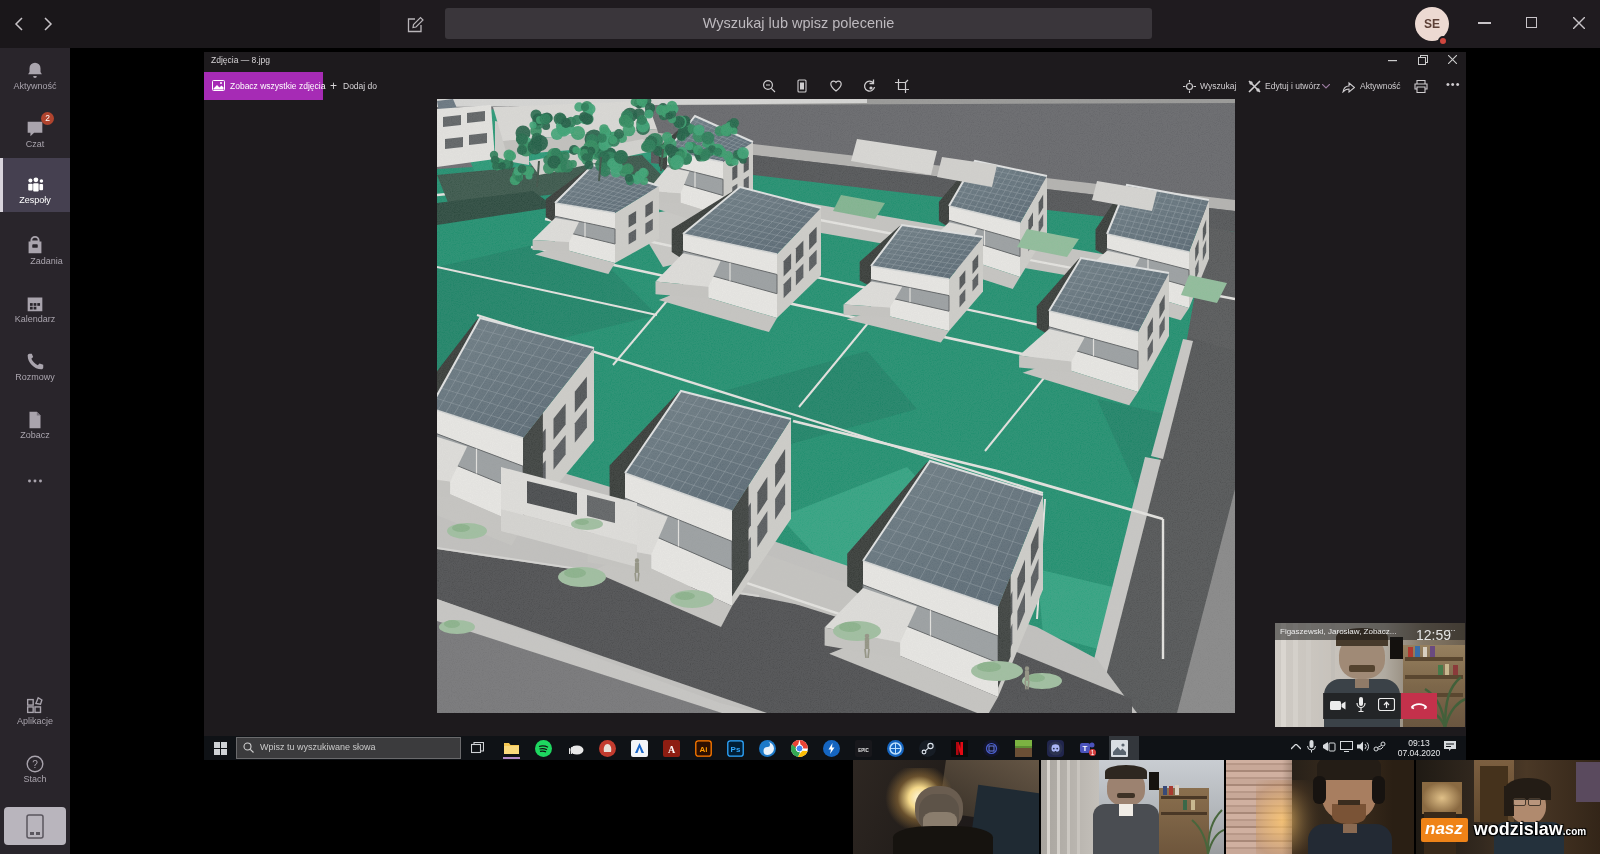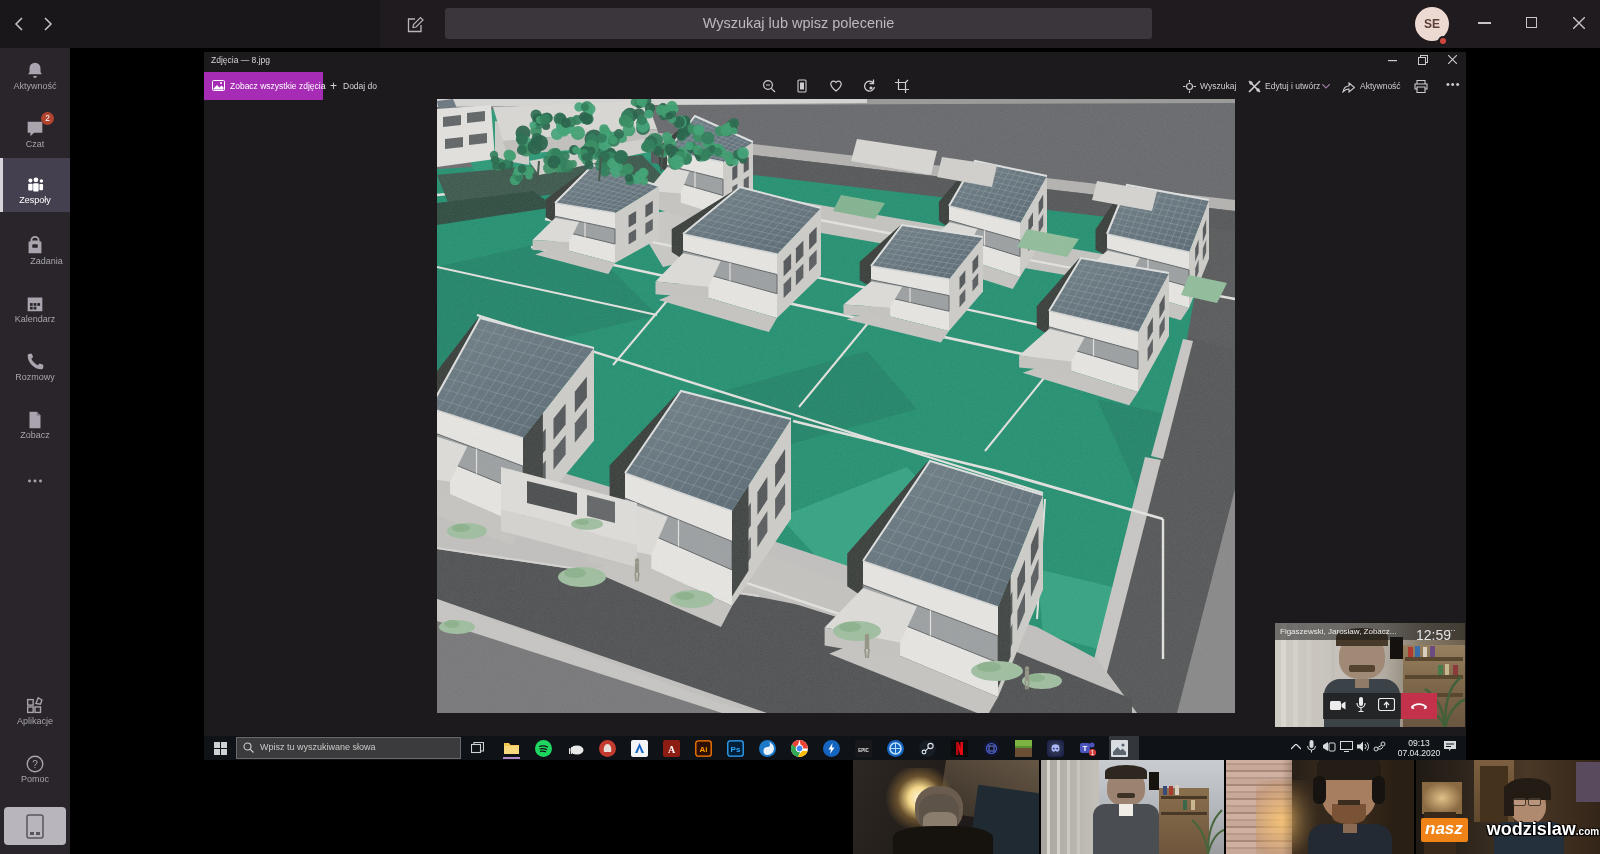--- a/index.html
+++ b/index.html
@@ -88,21 +88,21 @@
         <rect x="4" y="13" width="6" height="6"></rect>
         <rect x="12" y="13" width="6" height="6"></rect>
         <path d="M15.5 3 l4 2.5 -1.5 4.5 -5 -0.8 Z"></path>
       </g>
     </svg></div>
 <div class="abs" style="left:0;top:716px;width:70px;text-align:center;color:#a9a4ad;font-size:9px">Aplikacje</div>
 <div class="abs" style="left:24px;top:753px;width:22px;height:22px"><svg width="22" height="22" viewBox="0 0 24 24">
       <circle cx="12" cy="12" r="8.5" fill="none" stroke="#a9a4ad" stroke-width="1.5"></circle>
       <text x="12" y="16" font-size="11" fill="#a9a4ad" text-anchor="middle" font-family="Liberation Sans">?</text>
     </svg></div>
-<div class="abs" style="left:0;top:774px;width:70px;text-align:center;color:#a9a4ad;font-size:9px">Pomoc</div>
+<div class="abs" style="left:0;top:774px;width:70px;text-align:center;color:#a9a4ad;font-size:9px">Stach</div>
 <div class="abs" style="left:4px;top:807px;width:62px;height:38px;background:#b9b5bd;border-radius:4px"></div>
 <svg class="abs" style="left:26px;top:814px" width="18" height="25" viewBox="0 0 18 25">
     <rect x="1" y="1" width="16" height="23" rx="2" fill="none" stroke="#5a565e" stroke-width="1.5"></rect>
     <rect x="4" y="18" width="4" height="3" fill="#5a565e"></rect>
     <rect x="10" y="18" width="4" height="3" fill="#5a565e"></rect>
   </svg>
 
 <div class="abs" style="left:70px;top:48px;width:1530px;height:806px;background:#000"></div>
 <div class="abs" style="left:204px;top:52px;width:1262px;height:708px;background:#1d1a1d"></div>
 
@@ -979,14 +979,14 @@
     <div class="abs" style="left:97px;top:38px;width:13px;height:8px;border:1.3px solid #46392c;border-radius:2px;background:rgba(255,255,255,0.10)"></div>
     <div class="abs" style="left:112px;top:38px;width:13px;height:8px;border:1.3px solid #46392c;border-radius:2px;background:rgba(255,255,255,0.10)"></div>
     <div class="abs" style="left:78px;top:62px;width:70px;height:42px;background:#24313c;border-radius:12px 12px 0 0"></div>
   </div>
 <div class="abs" style="left:1039px;top:760px;width:2px;height:94px;background:#000"></div>
 <div class="abs" style="left:1224px;top:760px;width:2px;height:94px;background:#000"></div>
 <div class="abs" style="left:1414px;top:760px;width:2px;height:94px;background:#000"></div>
 
 <div class="abs" style="left:1421px;top:817px;height:25px;display:flex;align-items:center">
 <div style="background:#ef8318;color:#fff;font-size:17px;font-weight:bold;font-style:italic;padding:1px 5px 3px 4px;border-radius:2px">nasz</div>
-<div style="color:#fff;font-size:18px;font-weight:bold;margin-left:19px;text-shadow:1px 1px 1px #000,-1px 1px 1px #000,1px -1px 1px #000">wodzislaw<span style="font-size:10px">.com</span></div>
+<div style="color:#fff;font-size:18px;font-weight:bold;margin-left:6px;text-shadow:1px 1px 1px #000,-1px 1px 1px #000,1px -1px 1px #000">wodzislaw<span style="font-size:10px">.com</span></div>
 </div>
 
 </body></html>

